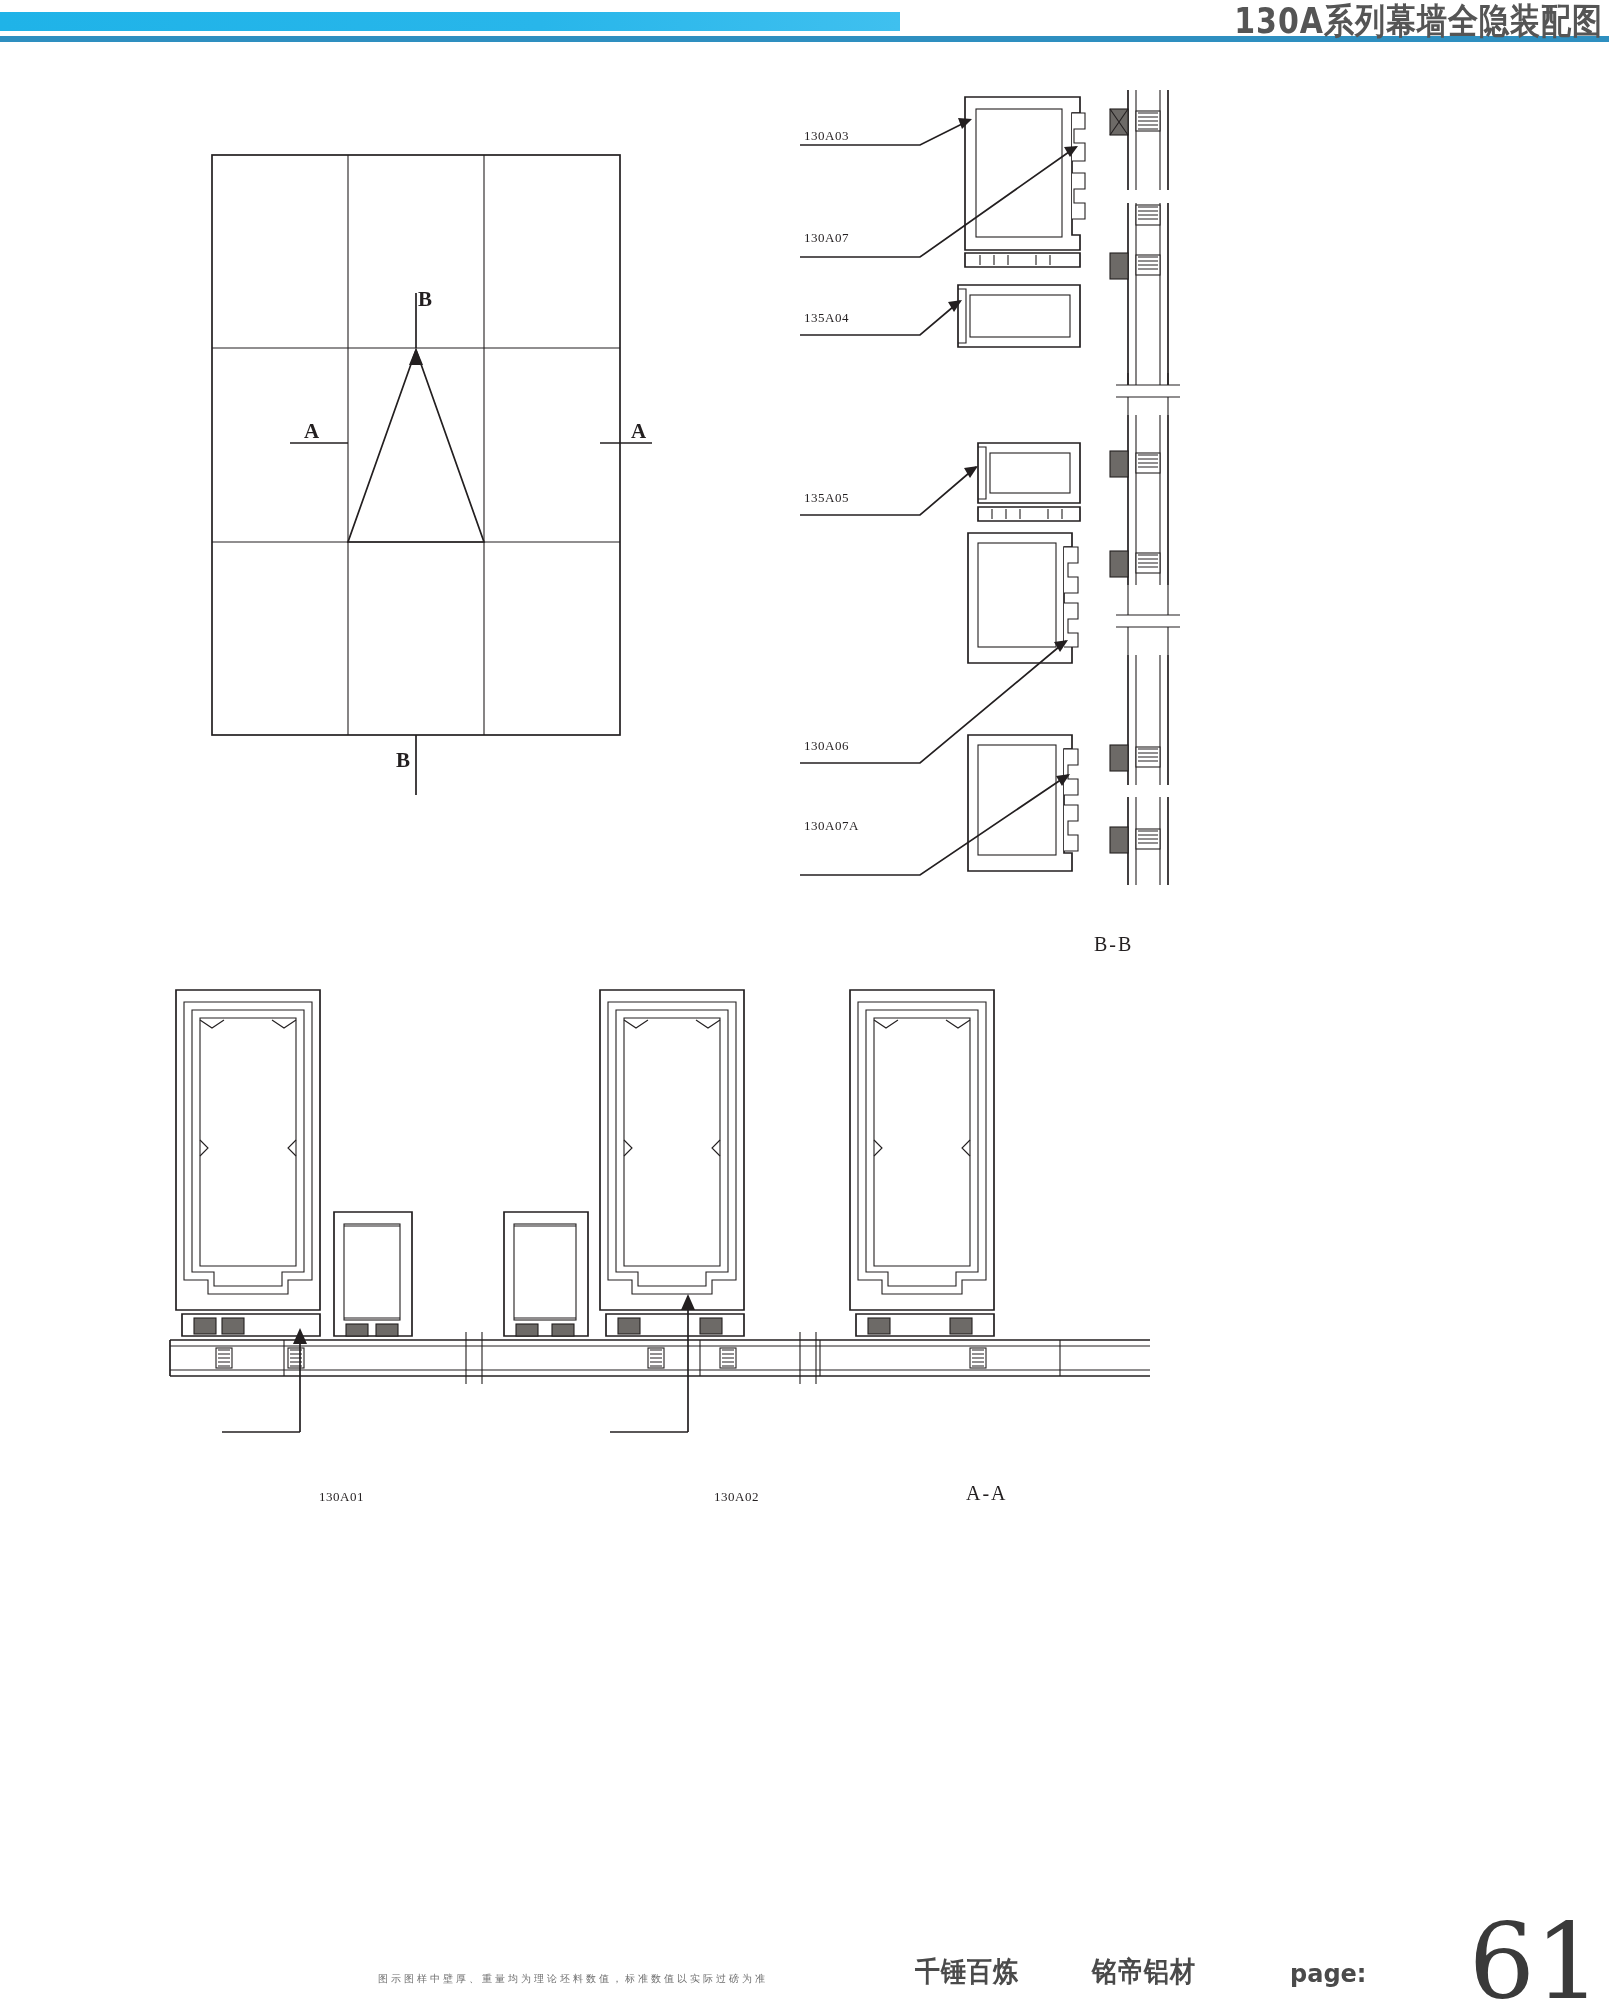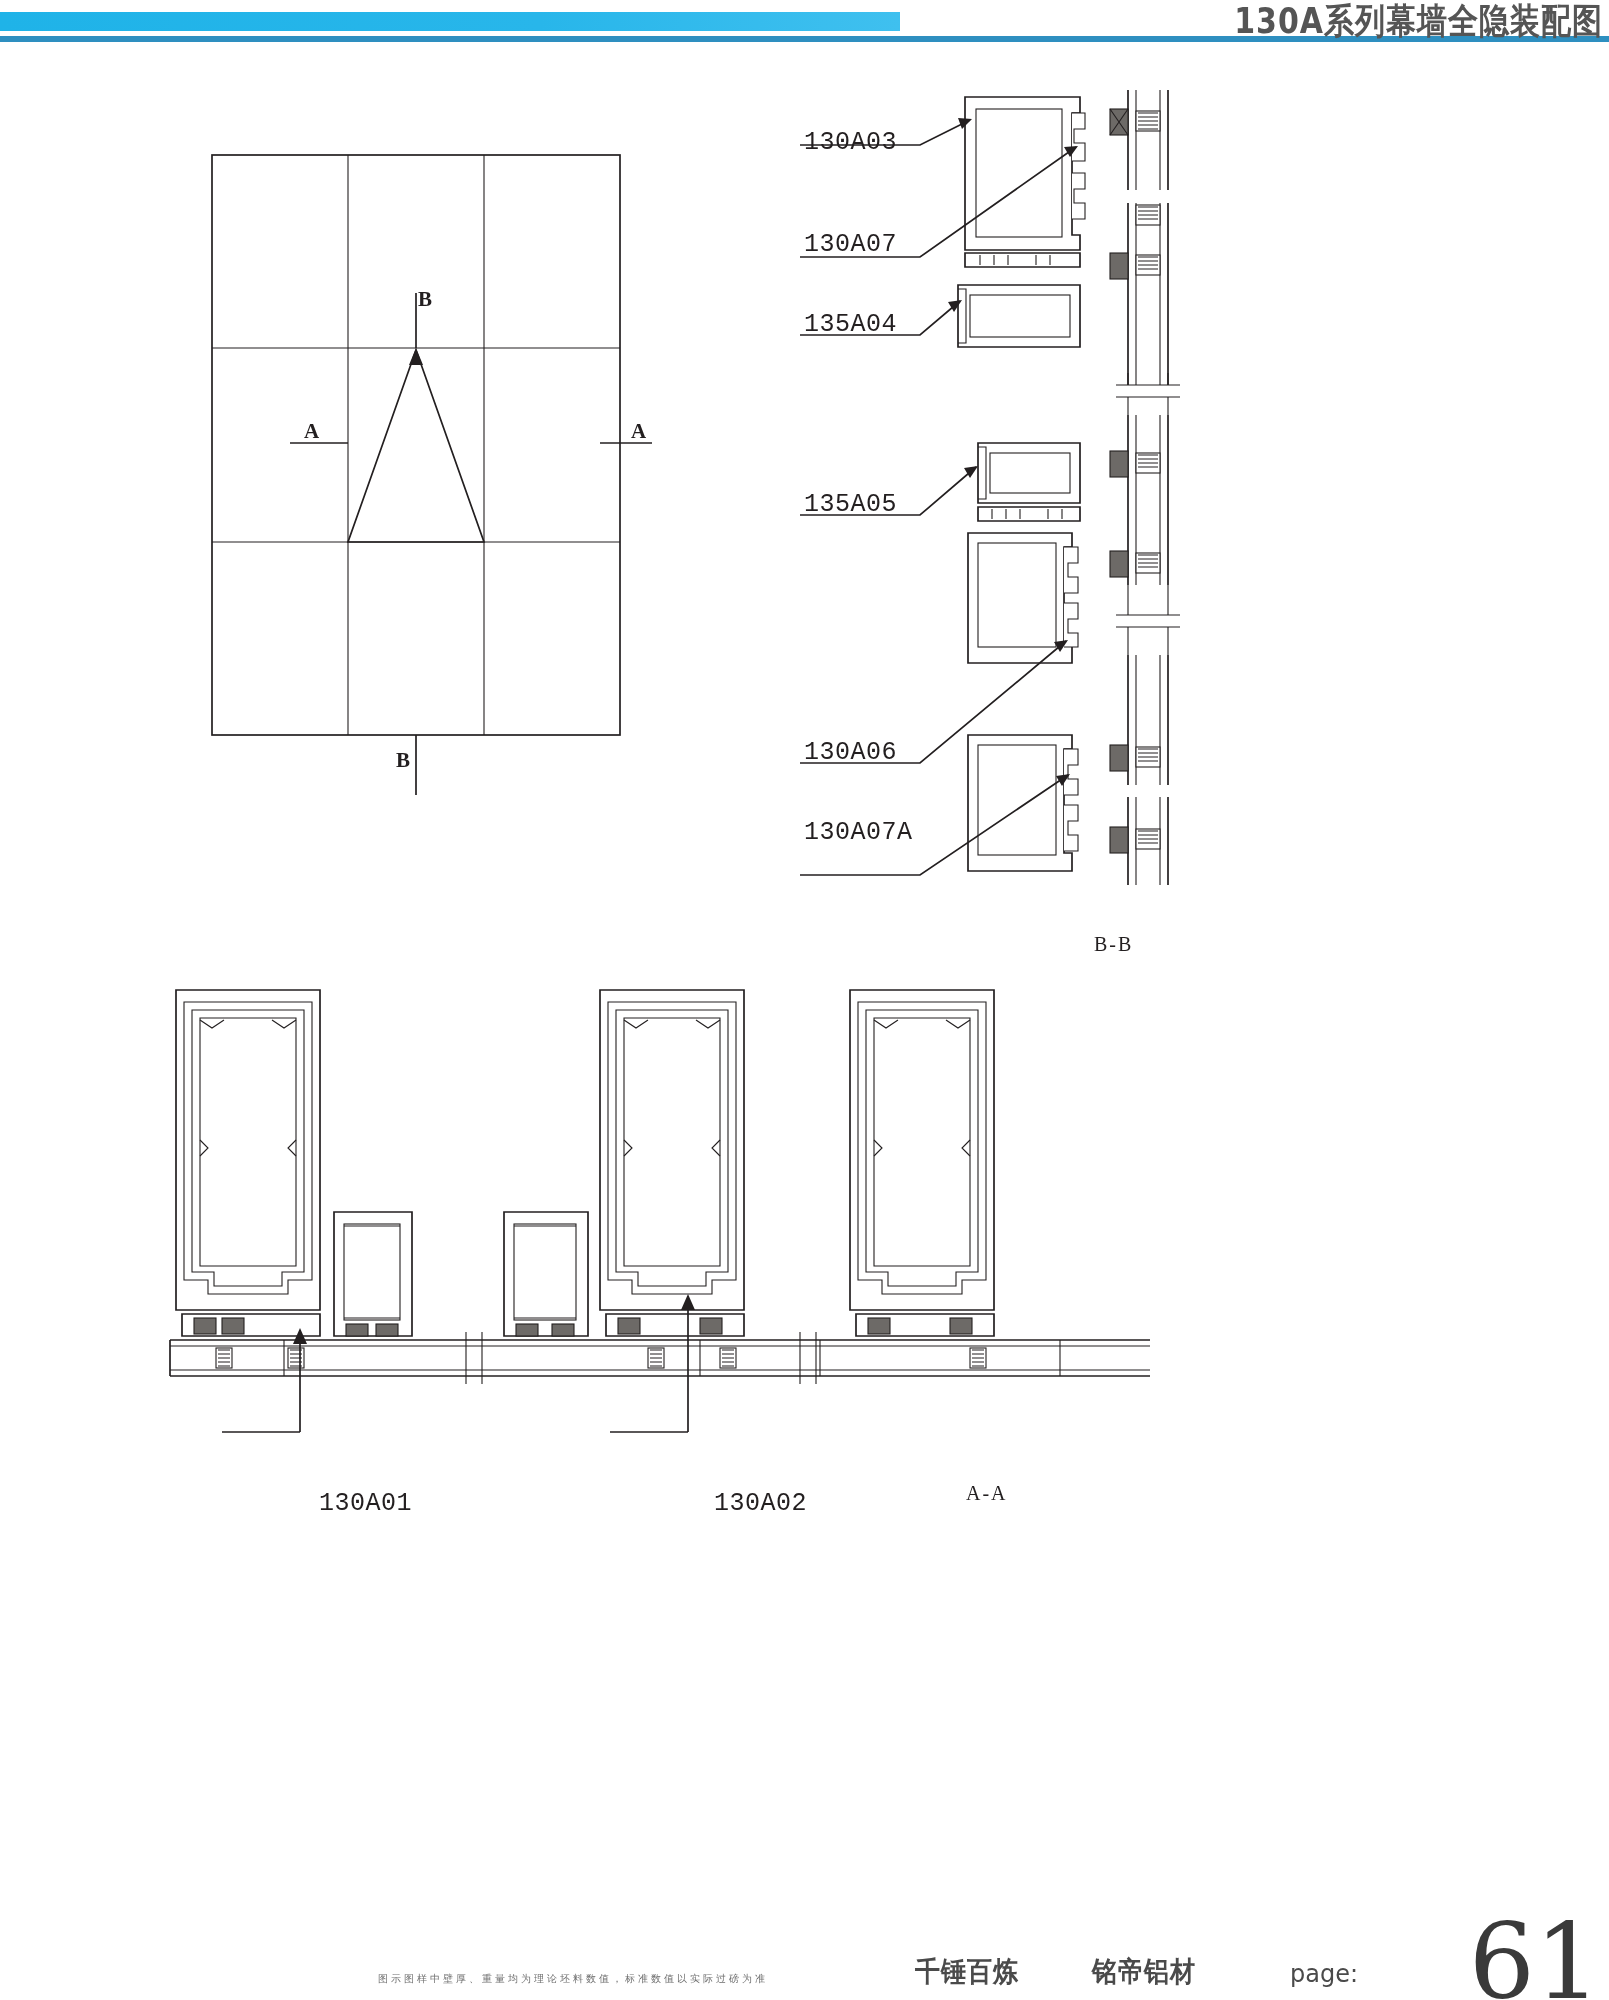--- a/index.html
+++ b/index.html
@@ -20,40 +20,40 @@
   
   .canvas{position:absolute;}
   svg{display:block;overflow:visible;}
   .ln{stroke:#231f20;fill:none;}
   .thin{stroke-width:1.1;}
   .med{stroke-width:1.7;}
   .fillw{fill:#fff;}
   .hatch{fill:#6d6a67;}
 
   
-  .lbl{position:absolute;font-family:Liberation Mono, monospace;
-       font-size:25px;color:#231f20;white-space:nowrap;letter-spacing:.5px;}
+  .lbl{position:absolute;font-family:Liberation Serif, serif;
+       font-size:13px;color:#231f20;white-space:nowrap;letter-spacing:.5px;}
   .lbl.mk{font-family:"Liberation Serif",serif;font-weight:bold;font-size:21px;}
   .lbl.sec{font-family:"Liberation Serif",serif;font-size:20px;letter-spacing:2px;}
 
   
   #footer{position:absolute;left:0;bottom:0;width:1609px;height:64px;}
   #foot-note{position:absolute;left:378px;bottom:14px;
       font-family:"DejaVu Sans",sans-serif;font-size:10px;color:#6f6f6f;
       letter-spacing:3px;white-space:nowrap;}
   #foot-brand1{position:absolute;left:915px;bottom:10px;
       font-family:"DejaVu Sans",sans-serif;font-weight:bold;font-size:25px;
       color:#4a4a4a;letter-spacing:1px;white-space:nowrap;transform:scaleY(1.12);
       transform-origin:left bottom;}
   #foot-brand2{position:absolute;left:1092px;bottom:10px;
       font-family:"DejaVu Sans",sans-serif;font-weight:bold;font-size:25px;
       color:#4a4a4a;letter-spacing:1px;white-space:nowrap;transform:scaleY(1.12);
       transform-origin:left bottom;}
   #foot-page-label{position:absolute;left:1290px;bottom:12px;
-      font-family:"DejaVu Sans",sans-serif;font-weight:normal;font-size:24px;
+      font-family:"DejaVu Sans",sans-serif;font-weight:bold;font-size:24px;
       color:#4a4a4a;white-space:nowrap;}
   #foot-page-num{position:absolute;right:8px;bottom:-14px;
       font-family:"DejaVu Serif",serif;font-size:104px;color:#3a3a3a;
       line-height:1;white-space:nowrap;}
 </style>
 </head>
 <body>
 
 <div id="header">
   <div id="hdr-bar-thick"></div>

